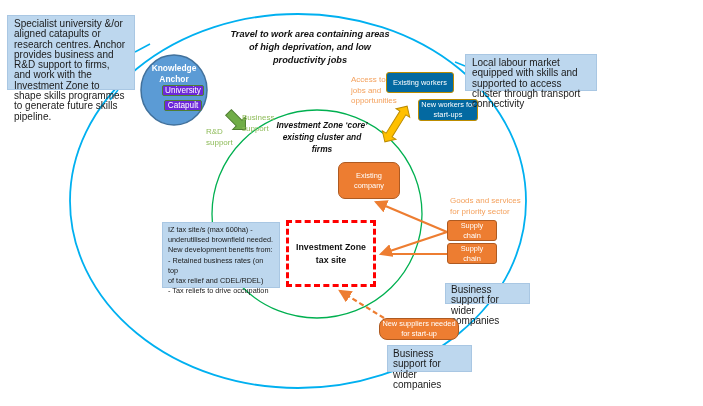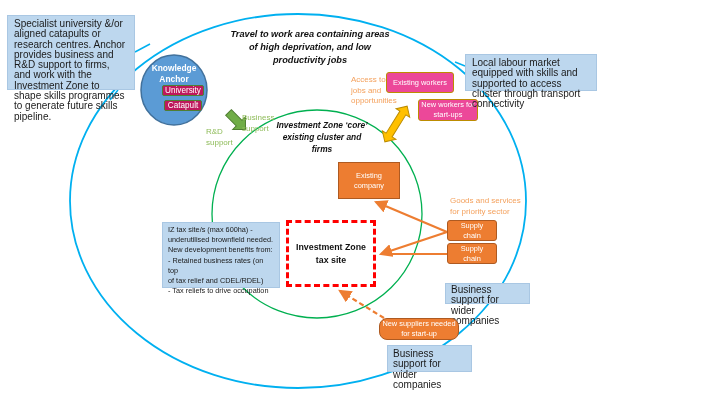--- a/index.html
+++ b/index.html
@@ -3,22 +3,22 @@
 <meta charset="utf-8">
 <style>
   html, body { margin: 0; padding: 0; background: #ffffff; }
   #stage { position: relative; width: 703px; height: 406px; overflow: hidden; background: #ffffff; font-family: "Liberation Sans", sans-serif; }
   svg#shapes { position: absolute; left: 0; top: 0; width: 703px; height: 406px; }
   .note { position: absolute; background: #bdd7ee; color: #1a1a1a; font-size: 10px; line-height: 10.3px; padding: 3px 6px; box-sizing: border-box; border: 1px solid #a9c7e3; }
   .lbl { position: absolute; font-size: 8px; line-height: 10.5px; }
   .title-txt { position: absolute; font-size: 9.2px; line-height: 13px; font-weight: bold; color: #111; text-align: center; font-style: italic; }
   .box { position: absolute; box-sizing: border-box; display: flex; align-items: center; justify-content: center; text-align: center; color: #fff; font-size: 7.4px; line-height: 10px; border-radius: 3px; }
   .orange { background: #ed7d31; border: 1.5px solid #ae5a21; }
-  .yellow { background: #ec4899; border: 1.5px solid #bc8c00; }
-  .green-btn { background: #be185d; border: 1.5px solid #507e32; font-size: 8.2px; border-radius: 2px; }
+  .yellow { background: #0369a1; border: 1.5px solid #bc8c00; }
+  .green-btn { background: #6d28d9; border: 1.5px solid #507e32; font-size: 8.2px; border-radius: 2px; }
   .anchor-title { position: absolute; color: #fff; font-weight: bold; font-size: 8.4px; line-height: 11px; text-align: center; }
   .dash-box { position: absolute; box-sizing: border-box; border: 3px dashed #ff0000; display: flex; align-items: center; justify-content: center; text-align: center; font-weight: bold; font-size: 8.8px; line-height: 13px; color: #111; }
 </style>
 </head>
 <body>
 
 <div id="stage">
 
   <svg id="shapes" viewBox="0 0 703 406">
     <defs>
@@ -75,21 +75,21 @@
     <div>R&amp;D</div>
     <div>support</div>
   </div>
 
   <div class="title-txt" style="left:272px; top:119px; width:100px; font-size:8.4px; line-height:12px;">
     <div>Investment Zone ‘core’</div>
     <div>existing cluster and</div>
     <div>firms</div>
   </div>
 
-  <div class="box orange" style="left:338px; top:162px; width:62px; height:37px; border-radius:0;">
+  <div class="box orange" style="left:338px; top:162px; width:62px; height:37px; border-radius:7px;">
     <div>
       <div>Existing</div>
       <div>company</div>
     </div>
   </div>
 
   <div class="lbl" style="left:351px; top:75px; color:#f4a15d;">
     <div>Access to</div>
     <div>jobs and</div>
     <div>opportunities</div>

